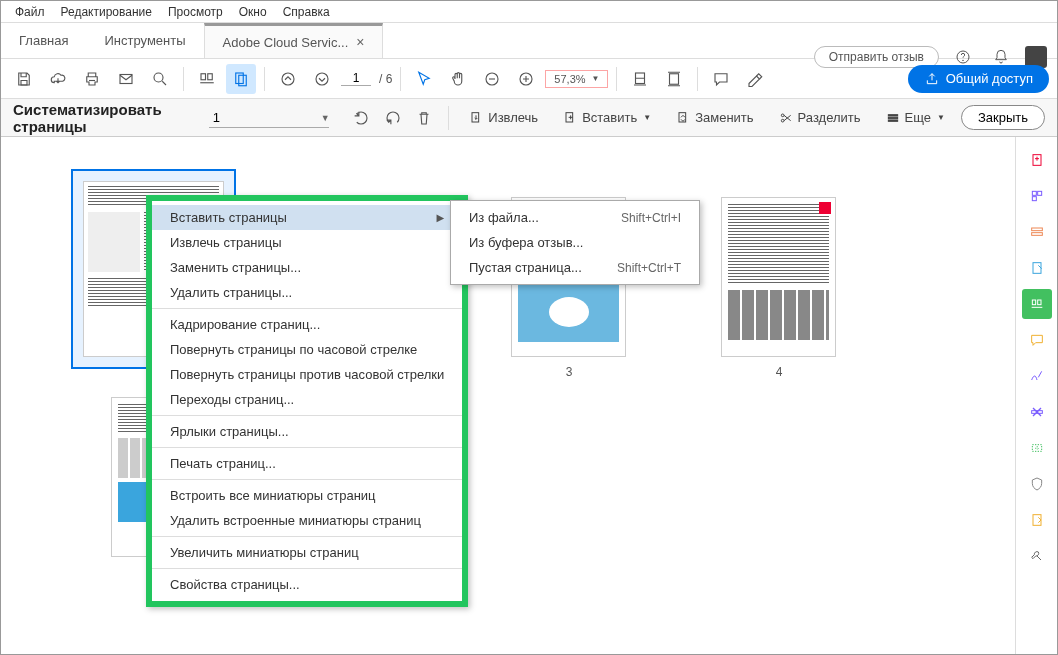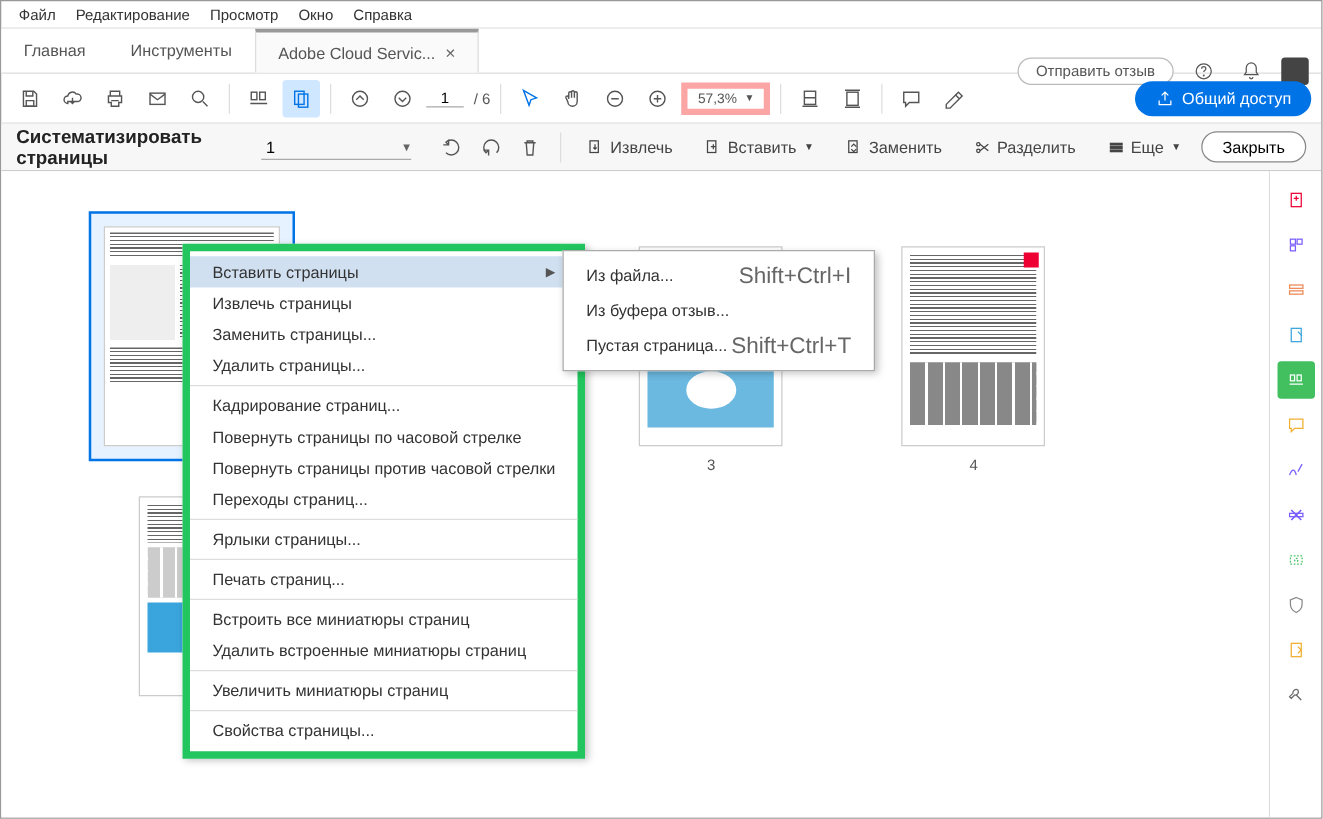--- a/index.html
+++ b/index.html
@@ -20,21 +20,21 @@
 .icon-btn { width: 28px; height: 28px; display: flex; align-items: center; justify-content: center; color: #555; cursor: pointer; }
 .avatar { width: 22px; height: 22px; border-radius: 3px; background: #444; }
 
 
 .toolbar { display: flex; align-items: center; height: 40px; border-bottom: 1px solid #ddd; padding: 0 8px; gap: 4px; }
 .tool { width: 30px; height: 30px; display: flex; align-items: center; justify-content: center; color: #555; cursor: pointer; border-radius: 3px; }
 .tool.active { background: #d0e8ff; color: #0073e6; }
 .sep { width: 1px; height: 24px; background: #ddd; margin: 0 4px; }
 .page-input { width: 30px; text-align: center; border: none; border-bottom: 1px solid #aaa; font-size: 12px; }
 .page-total { font-size: 12px; color: #555; margin-left: 4px; }
-.zoom-box { border: 5px solid #fca5a5; padding: 2px 8px; font-size: 11px; display: flex; align-items: center; gap: 6px; color: #555; cursor: pointer; }
+.zoom-box { border: 1px solid #fca5a5; padding: 2px 8px; font-size: 11px; display: flex; align-items: center; gap: 6px; color: #555; cursor: pointer; }
 .share-btn { background: #0073e6; color: #fff; border: none; border-radius: 16px; padding: 6px 16px; font-size: 13px; display: flex; align-items: center; gap: 6px; cursor: pointer; margin-left: auto; }
 
 
 .sectoolbar { display: flex; align-items: center; height: 38px; border-bottom: 1px solid #ccc; padding: 0 12px; gap: 8px; background: #f7f7f7; }
 .sectoolbar .title { font-size: 15px; font-weight: bold; color: #222; }
 .page-select { border: none; border-bottom: 1px solid #aaa; background: transparent; width: 120px; font-size: 13px; padding: 2px 4px; }
 .sec-btn { display: flex; align-items: center; gap: 4px; padding: 4px 8px; color: #444; font-size: 13px; cursor: pointer; }
 .close-btn { border: 1px solid #888; border-radius: 14px; padding: 4px 16px; font-size: 13px; background: #fff; cursor: pointer; margin-left: auto; }
 
 
@@ -50,21 +50,21 @@
 .thumb.selected-wrap .inner { background: #fff; width: 100%; height: 100%; border: 1px solid #ccc; padding: 4px; }
 .thumb-label { position: absolute; font-size: 12px; color: #555; text-align: center; width: 130px; }
 .fake-text { background: repeating-linear-gradient(#666, #666 1px, transparent 1px, transparent 3px); }
 
 
 .context-menu { position: absolute; background: #fff; border: 6px solid #22c55e; box-shadow: 2px 2px 6px rgba(0,0,0,0.25); font-size: 13px; min-width: 300px; padding: 4px 0; z-index: 100; }
 .context-menu .item { padding: 5px 18px; display: flex; align-items: center; justify-content: space-between; cursor: default; }
 .context-menu .item.highlight { background: #d0e0f0; }
 .context-menu .divider { height: 1px; background: #ddd; margin: 3px 0; }
 .submenu-arrow { font-size: 10px; color: #555; }
-.shortcut { color: #666; font-size: 18px; }
+.shortcut { color: #666; font-size: 12px; }
 .submenu { position: absolute; left: 298px; top: -1px; background: #fff; border: 1px solid #aaa; box-shadow: 2px 2px 6px rgba(0,0,0,0.25); min-width: 250px; padding: 4px 0; }
 
 svg { width: 16px; height: 16px; stroke: currentColor; fill: none; stroke-width: 1.5; }
 .tool svg { width: 18px; height: 18px; }
 </style>
 </head>
 <body>
 
 <div class="menubar">
   <span>Файл</span>

